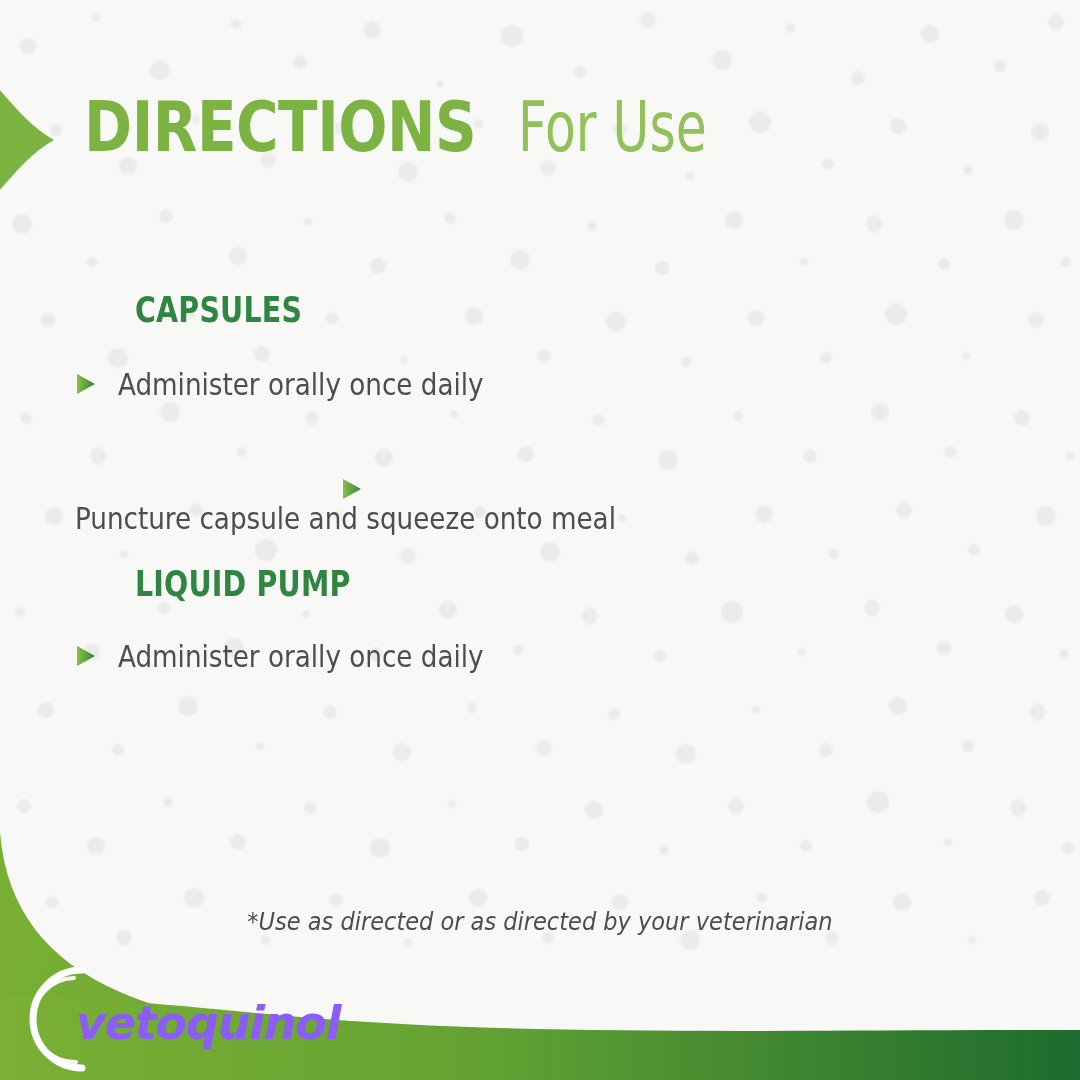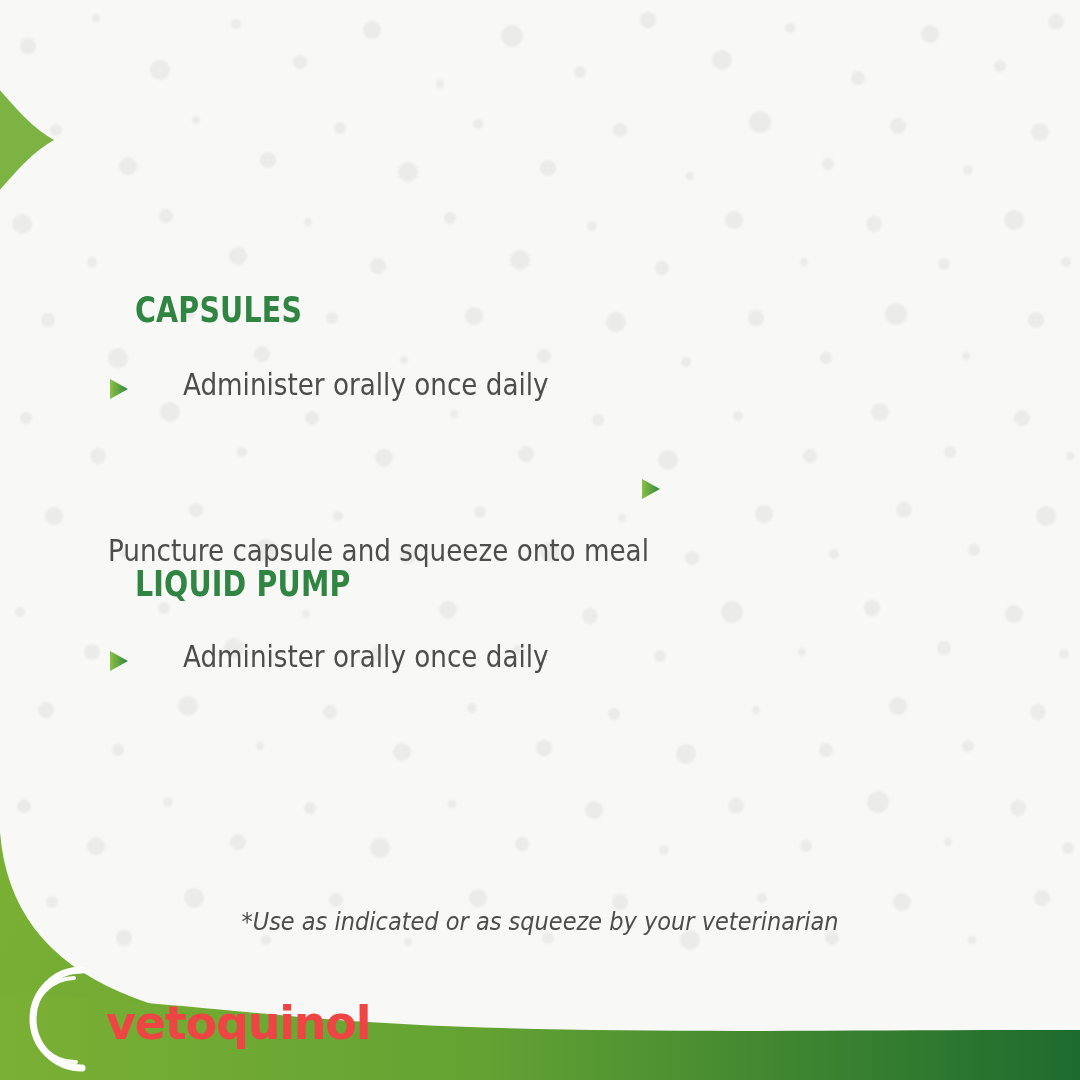--- a/index.html
+++ b/index.html
@@ -46,27 +46,27 @@
   #logo {
     position:absolute;
     left:18px; bottom:4px;
     width:300px; height:112px;
     z-index:5;
   }
   #logo-wordmark {
     position:absolute;
     left:58px; top:36px;
     font-family:"DejaVu Sans", sans-serif;
+    font-style:italic;
     font-weight:bold;
     font-size:46px;
     letter-spacing:-1.2px;
-    color:#ef4444;
+    color:#8b5cf6;
     line-height:1;
     white-space:nowrap;
-    margin-left:30px;
   }
 
   
   #content {
     position:relative;
     z-index:4;
     width:1080px; height:1080px;
   }
 
   #title {
@@ -108,25 +108,24 @@
     transform:scaleX(0.88);
     transform-origin:left center;
     white-space:nowrap;
     line-height:1;
   }
   #heading-capsules { top:292px; }
   #heading-liquid   { top:566px; }
 
   .bullet-row {
     position:absolute;
-    left:108px;
+    left:75px;
     display:flex;
-    align-items:flex-end;
+    align-items:center;
     white-space:nowrap;
-    gap:32px;
   }
   .bullet-marker {
     width:22px; height:24px;
     margin-right:21px;
     flex:0 0 auto;
   }
   .bullet-text {
     font-family:"DejaVu Sans Condensed","Liberation Sans Narrow","Liberation Sans", sans-serif;
     font-weight:normal;
     font-size:31px;
@@ -350,20 +349,23 @@
   <div id="logo">
     <svg viewBox="0 0 300 112" style="position:absolute;inset:0;width:100%;height:100%;" aria-hidden="true">
       <path d="M64,6 A46,46 0 1 0 64,104" fill="none" stroke="#ffffff" stroke-width="7" stroke-linecap="round"></path>
       <path d="M56,14 A40,40 0 1 0 58,98" fill="none" stroke="#ffffff" stroke-width="4" stroke-linecap="round" opacity="0.95"></path>
     </svg>
     <div id="logo-wordmark">vetoquinol</div>
   </div>
 
   <div id="content">
 
+    <div id="title">
+      <span class="strong">DIRECTIONS</span><span class="light">For Use</span>
+    </div>
 
     <div class="section-heading" id="heading-capsules">CAPSULES</div>
 
     <div class="bullet-row" id="cap-b0">
       <svg class="bullet-marker" viewBox="0 0 22 24" aria-hidden="true">
         <defs>
             <linearGradient id="bg0" x1="0" y1="0" x2="1" y2="0">
           <stop offset="0%" stop-color="#8cc044"></stop>
               <stop offset="100%" stop-color="#2f8541"></stop>
         </linearGradient>
@@ -384,16 +386,16 @@
     <div class="section-heading" id="heading-liquid">LIQUID PUMP</div>
 
     <div class="bullet-row" id="liq-b0">
       <svg class="bullet-marker" viewBox="0 0 22 24" aria-hidden="true">
         <path d="M2,2 L20,12 L2,22 Z" fill="url(#bg0)"></path>
       </svg>
       <span class="bullet-text">Administer orally once daily</span>
     </div>
 
 
-    <div id="footnote">*Use as indicated or as squeeze by your veterinarian</div>
+    <div id="footnote">*Use as directed or as directed by your veterinarian</div>
 
   </div>
 </div>
 
 </body></html>

